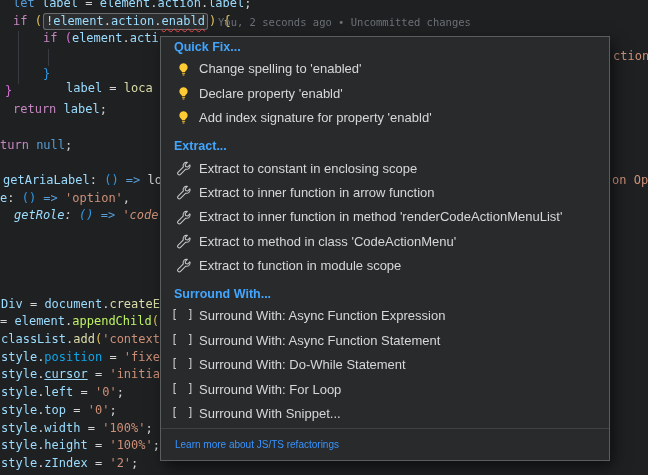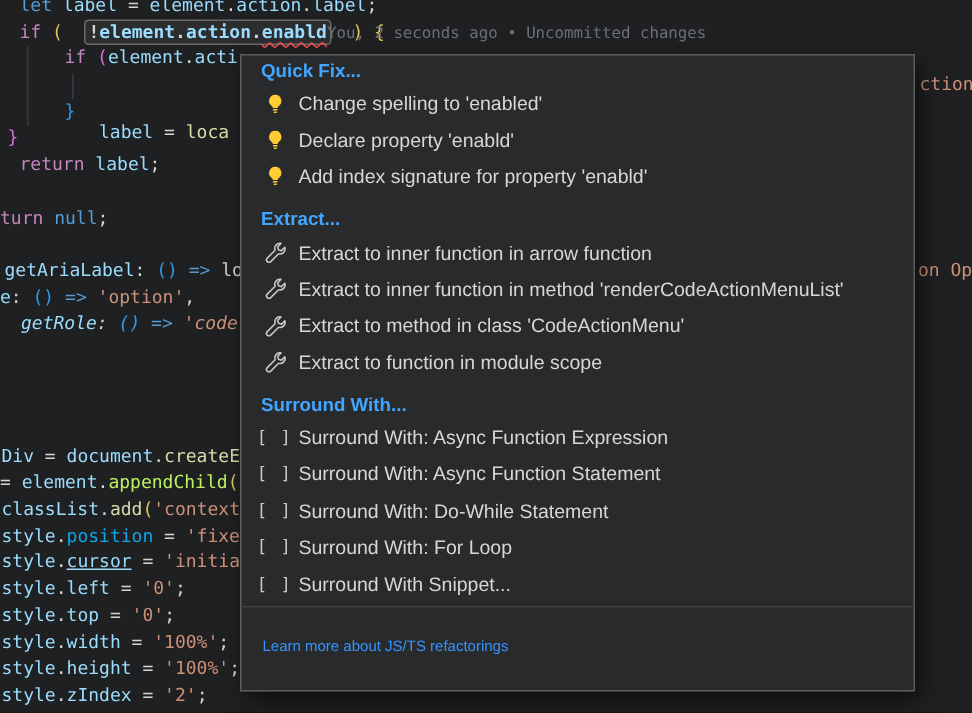--- a/index.html
+++ b/index.html
@@ -5,24 +5,24 @@
   html,body{margin:0;padding:0;background:#111;}
   #screen{
     position:relative;width:648px;height:475px;overflow:hidden;
     background:#1e2022;
     font-family:"DejaVu Sans Mono","Liberation Mono",monospace;
     font-size:12px;line-height:17.7px;
     -webkit-font-smoothing:antialiased;
   }
   .code-line{position:absolute;white-space:pre;height:17.7px;}
   .hl-box{
-    display:inline-block;padding:0 2px;margin:0 14px;
+    display:inline-block;padding:0 2px;margin:0 1px;
     background:rgba(255,255,255,0.06);
     border:1px solid rgba(160,160,160,0.55);
-    border-radius:3px;line-height:15px;font-weight:bold;
+    border-radius:3px;line-height:15px;
   }
   .squiggle{
     text-decoration-line:underline;text-decoration-style:wavy;
     text-decoration-color:#F14C4C;text-decoration-thickness:1px;
     text-underline-offset:3px;text-decoration-skip-ink:none;
   }
   .blame{
     position:absolute;left:205px;top:1px;font-size:10.5px;letter-spacing:0;
     color:#6d7177;white-space:pre;
   }
@@ -133,20 +133,28 @@
         </span>
         <span>Add index signature for property 'enabld'</span>
       </div>
       <div class="menu-header">Extract...</div>
       <div class="menu-item">
         <span class="ico">
           <svg width="15" height="15" viewBox="0 0 16 16" fill="none" stroke="#C8C8C8" stroke-width="1.1" stroke-linejoin="round">
             <path d="M11.8 1.3a3.6 3.6 0 0 0-3.9 4.9L2.3 11.8a1.75 1.75 0 1 0 2.5 2.5l5.6-5.6a3.6 3.6 0 0 0 4.4-4.6L12.4 6.5l-2.1-.6-.6-2.1 2.4-2.4z"></path>
           </svg>
         </span>
+        <span>Extract to constant in enclosing scope</span>
+      </div>
+      <div class="menu-item">
+        <span class="ico">
+          <svg width="15" height="15" viewBox="0 0 16 16" fill="none" stroke="#C8C8C8" stroke-width="1.1" stroke-linejoin="round">
+            <path d="M11.8 1.3a3.6 3.6 0 0 0-3.9 4.9L2.3 11.8a1.75 1.75 0 1 0 2.5 2.5l5.6-5.6a3.6 3.6 0 0 0 4.4-4.6L12.4 6.5l-2.1-.6-.6-2.1 2.4-2.4z"></path>
+          </svg>
+        </span>
         <span>Extract to inner function in arrow function</span>
       </div>
       <div class="menu-item">
         <span class="ico">
           <svg width="15" height="15" viewBox="0 0 16 16" fill="none" stroke="#C8C8C8" stroke-width="1.1" stroke-linejoin="round">
             <path d="M11.8 1.3a3.6 3.6 0 0 0-3.9 4.9L2.3 11.8a1.75 1.75 0 1 0 2.5 2.5l5.6-5.6a3.6 3.6 0 0 0 4.4-4.6L12.4 6.5l-2.1-.6-.6-2.1 2.4-2.4z"></path>
           </svg>
         </span>
         <span>Extract to inner function in method 'renderCodeActionMenuList'</span>
       </div>

